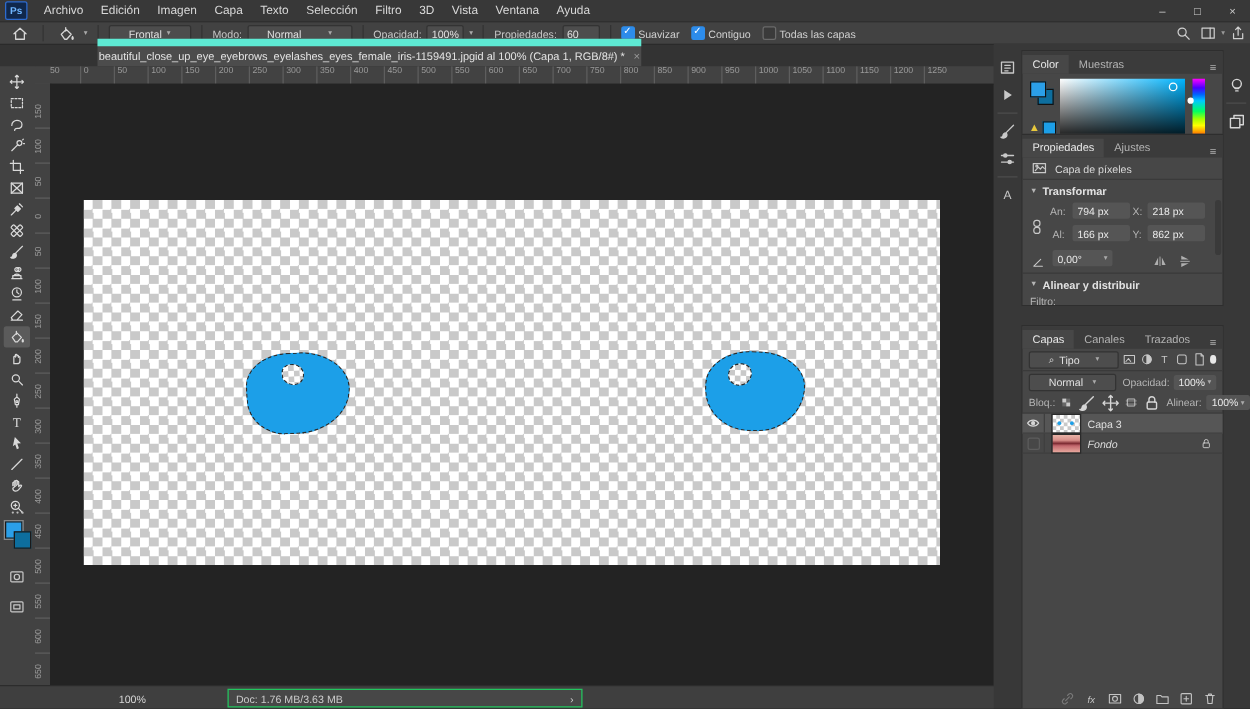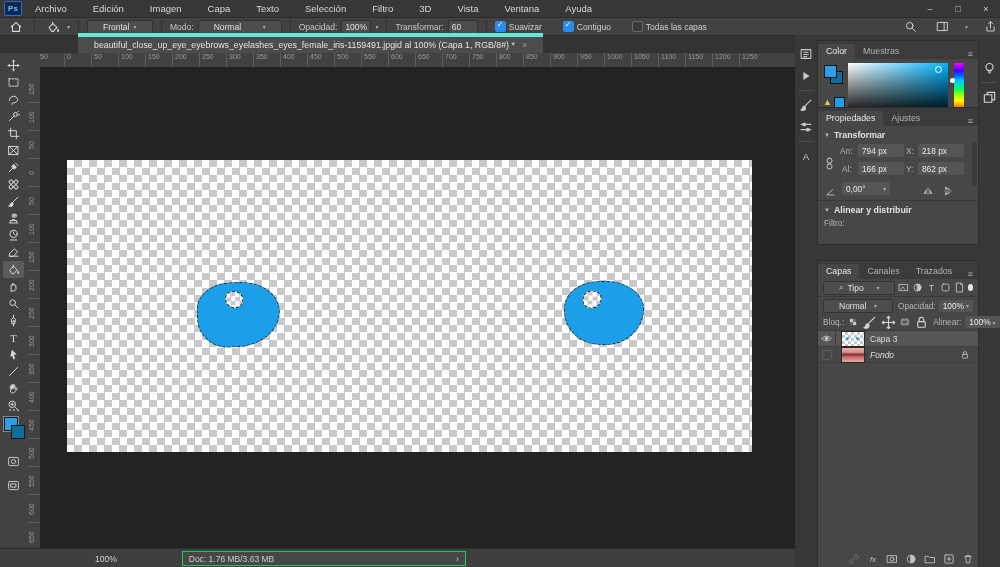--- a/index.html
+++ b/index.html
@@ -1,20 +1,20 @@
 <!DOCTYPE html>
 <html><head>
 <meta charset="utf-8">
 <style>
   html,body{margin:0;padding:0;background:#1e1e1e;}
   #app{position:relative;width:1000px;height:567px;overflow:hidden;
        font-family:"Liberation Sans","DejaVu Sans",sans-serif;
        color:#d6d6d6;font-size:9px;background:#383838;-webkit-font-smoothing:antialiased;}
   .abs{position:absolute;}
-  .row{display:flex;align-items:center;gap:12px;}
+  .row{display:flex;align-items:center;}
   
   #menubar{left:0;top:0;width:1000px;height:17px;background:#383838;border-bottom:1px solid #2c2c2c;display:flex;align-items:center;}
   .menu-item{padding:0 7px;font-size:9.5px;color:#d9d9d9;cursor:default;}
   #ps-logo{width:16px;height:13px;background:#10284c;color:#6fb6ff;border:1px solid #2d6bd0;border-radius:2px;
            font-size:8px;display:flex;align-items:center;justify-content:center;margin:0 6px 0 4px;font-weight:bold;}
   #win-controls{margin-left:auto;display:flex;}
   .winbtn{width:28px;height:16px;display:flex;align-items:center;justify-content:center;color:#cfcfcf;font-size:9px;}
   #optionsbar{left:0;top:18px;width:1000px;height:17px;background:#424242;border-bottom:1px solid #2a2a2a;display:flex;align-items:center;gap:4px;}
   .sep{width:1px;height:13px;background:#333;margin:0 4px;}
   .dropdown{background:#4d4d4d;border:1px solid #333;border-radius:2px;height:12px;display:inline-flex;align-items:center;
@@ -23,22 +23,22 @@
   .field{background:#4d4d4d;border:1px solid #333;border-radius:2px;height:12px;min-width:22px;display:inline-flex;align-items:center;
          padding:0 3px;font-size:8.5px;color:#e0e0e0;}
   .opt-label{font-size:8.5px;color:#c7c7c7;}
   .cb{width:9px;height:9px;border-radius:2px;display:inline-block;margin-right:3px;position:relative;top:0px;}
   .cb.on{background:#2d8ceb;border:1px solid #2d8ceb;}
   .cb.on:after{content:"✓";position:absolute;left:1px;top:-2px;font-size:8px;color:#fff;}
   .cb.off{background:#3a3a3a;border:1px solid #6a6a6a;}
   .cbwrap{display:inline-flex;align-items:center;margin-right:9px;font-size:8.5px;color:#d0d0d0;}
   
   #tabbar{left:0;top:36px;width:795px;height:17px;background:#333333;display:flex;align-items:flex-end;}
-  #doc-tab{height:16px;background:#4c4c4c;border-top:4px solid #5eead4;display:flex;align-items:center;
-           padding:0 16px;margin-left:78px;font-size:8.8px;color:#e3e3e3;gap:7px;}
+  #doc-tab{height:16px;background:#4c4c4c;border-top:6px solid #5eead4;display:flex;align-items:center;
+           padding:0 1px;margin-left:78px;font-size:8.8px;color:#e3e3e3;gap:7px;}
   #doc-tab .close{color:#9c9c9c;font-size:9px;}
   
   #toolbar{left:0;top:53px;width:28px;height:495px;background:#424242;border-right:1px solid #2e2e2e;}
   .tool{position:absolute;left:3px;width:21px;height:17px;display:flex;align-items:center;justify-content:center;border-radius:2px;}
   .tool.selected{background:#5b5b5b;}
   #fgbg{position:absolute;left:4px;top:364px;width:20px;height:22px;}
   #fg-swatch{position:absolute;left:0;top:0;width:12px;height:12px;background:#2b9fe8;border:1px solid #1a1a1a;outline:1px solid #888;}
   #bg-swatch{position:absolute;left:7px;top:8px;width:12px;height:12px;background:#0d6e9e;border:1px solid #1a1a1a;}
   
   #ruler-corner{left:28px;top:53px;width:12px;height:14px;background:#424242;border-right:1px solid #555;border-bottom:1px solid #555;}
@@ -135,21 +135,21 @@
       <span>Normal</span>
       <span class="caret" style="margin-left:auto">▾</span>
       </span>
     <span class="sep"></span>
     <span class="opt-label">Opacidad:</span>
     <span class="field">
         <span>100%</span>
       </span>
     <span style="font-size:6px;color:#aaa">▾</span>
     <span class="sep"></span>
-    <span class="opt-label">Transformar:</span>
+    <span class="opt-label">Propiedades:</span>
     <span class="field">
         <span>60</span>
       </span>
     <span class="sep"></span>
     <span id="opt-checkboxes" class="row">
         <span class="cbwrap">
           <span class="cb on"></span>
           <span>Suavizar</span>
         </span>
         <span class="cbwrap">
@@ -467,20 +467,30 @@
         </div>
       </div>
     </div>
 
     <div class="panel" style="top:72px;height:136px">
       <div class="ptabs">
         <span class="ptab active">Propiedades</span>
         <span class="ptab">Ajustes</span>
         <span class="pmenu">≡</span>
       </div>
+      <div class="row" style="height:17px;border-bottom:1px solid #3a3a3a;padding:0 6px;gap:6px">
+        <span class="rail-icon" style="width:14px;height:12px">
+            <svg width="13" height="13" viewBox="0 0 16 16" fill="none" stroke="#c9c9c9" stroke-width="1.2" stroke-linecap="round" stroke-linejoin="round">
+              <rect x="2" y="3.5" width="12" height="9"></rect>
+              <path d="M4 10.5 7 7l2 2 2-2.5 2 2"></path>
+              <circle cx="5.5" cy="6" r="1"></circle>
+            </svg>
+          </span>
+        <span style="font-size:8.5px;color:#d8d8d8">Capa de píxeles</span>
+      </div>
       <div class="sect-head">
         <span class="tri">▼</span>
           <span style="font-weight:bold">Transformar</span>
       </div>
       <div style="position:relative;height:58px">
         <span class="rail-icon" style="position:absolute;left:4px;top:8px;width:14px;height:22px">
             <svg width="13" height="13" viewBox="0 0 16 16" fill="none" stroke="#c9c9c9" stroke-width="1.2" stroke-linecap="round" stroke-linejoin="round">
               <rect x="5" y="1.5" width="6" height="6" rx="2.5"></rect>
               <rect x="5" y="8.5" width="6" height="6" rx="2.5"></rect>
             </svg>

